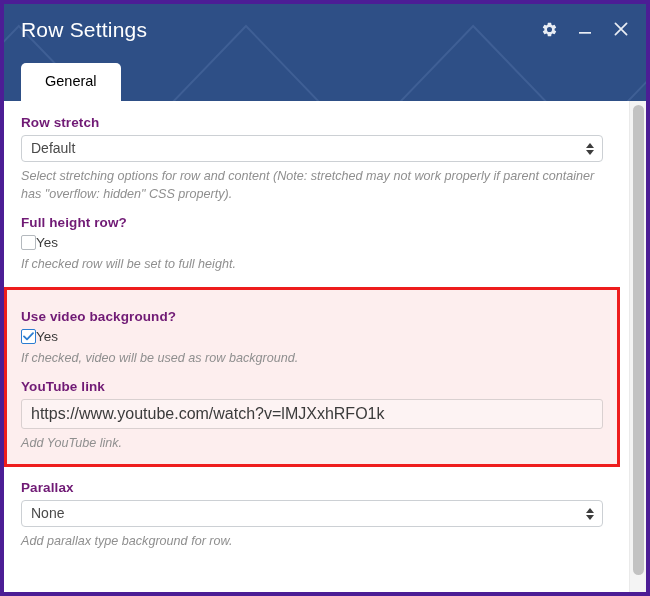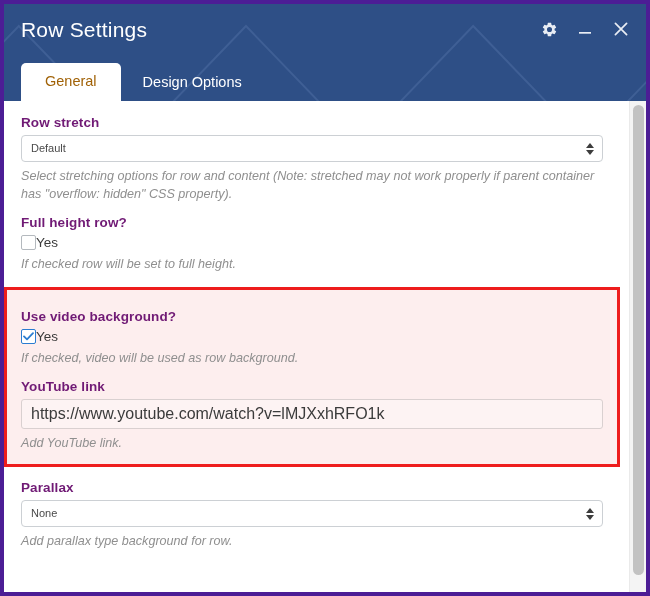--- a/index.html
+++ b/index.html
@@ -83,21 +83,21 @@
   .tab {
     position: relative;
     padding: 9px 22px 11px 22px;
     font-size: 14.5px;
     color: #ffffff;
     cursor: pointer;
     white-space: nowrap;
   }
   .tab.active {
     background: #ffffff;
-    color: #a16207;
+    color: #000000;
     border-radius: 5px 5px 0 0;
     padding: 10px 24px 12px 24px;
   }
 
   
   .content {
     position: relative;
     height: 499px;
     background: #ffffff;
     overflow: hidden;
@@ -129,21 +129,21 @@
     display: block;
     width: 100%;
     box-sizing: border-box;
     height: 27px;
     line-height: 25px;
     padding: 0 26px 0 9px;
     border: 1px solid #ccd0d4;
     border-radius: 4px;
     background: #ffffff;
     color: #4a4a4a;
-    font-size: 11px;
+    font-size: 14px;
     cursor: pointer;
     white-space: nowrap;
     overflow: hidden;
   }
   .select-arrows {
     position: absolute;
     right: 8px;
     top: 50%;
     transform: translateY(-50%);
     display: flex;
@@ -282,23 +282,20 @@
         <svg width="18" height="18" viewBox="0 0 18 18">
           <path d="M3.4 3.4 L14.6 14.6 M14.6 3.4 L3.4 14.6" stroke="currentColor" stroke-width="1.7" stroke-linecap="round"></path>
         </svg>
       </div>
     </div>
 
     <div class="tabs">
       <div class="tab active">
         <span>General</span>
       </div>
-      <div class="tab">
-        <span>Design Options</span>
-      </div>
     </div>
   </div>
 
   <div class="content">
 
     <div class="fields">
 
       <div class="field">
         <div class="field-label">Row stretch</div>
         <div class="select">

